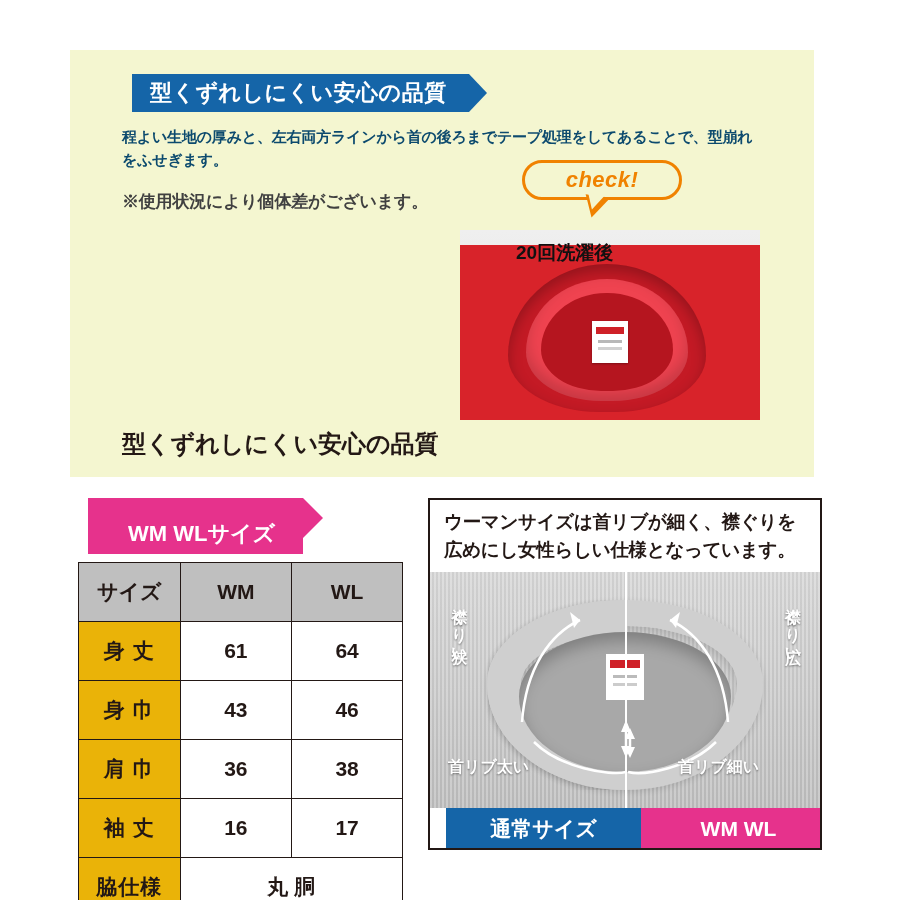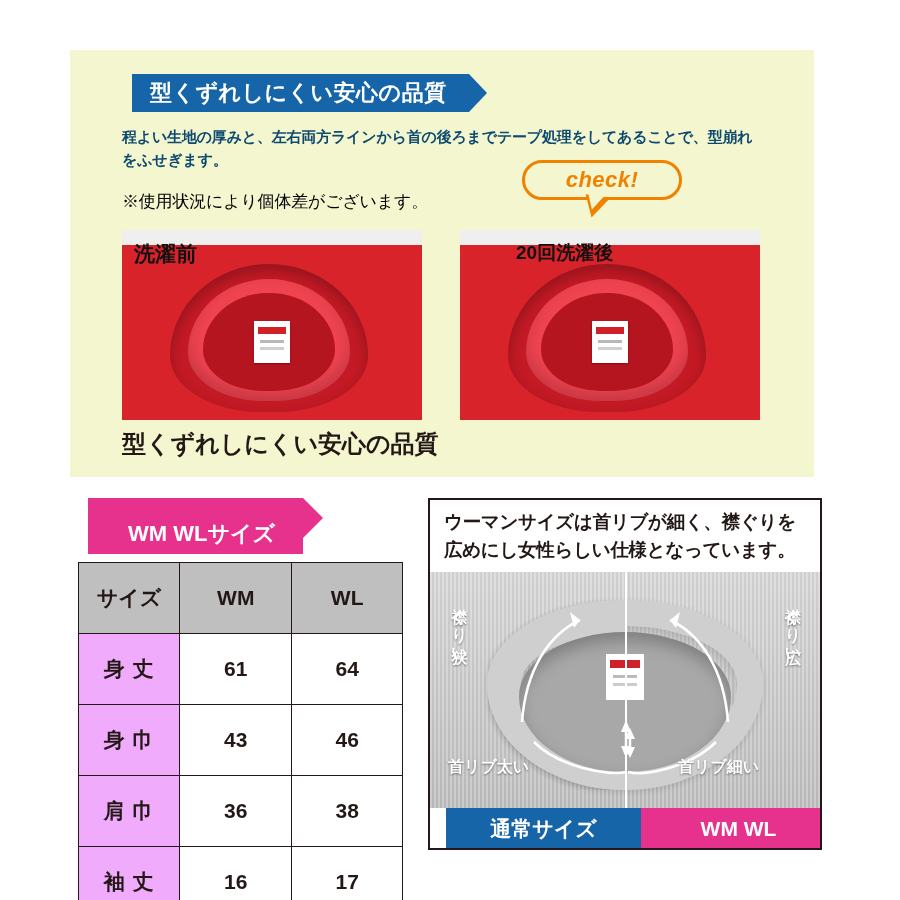--- a/index.html
+++ b/index.html
@@ -62,22 +62,22 @@
     line-height: 1.55;
     font-weight: bold;
     letter-spacing: -0.2px;
     color: #0c4a6e;
   }
   .note-text {
     position: absolute;
     left: 52px;
     top: 140px;
     font-size: 17px;
-    font-weight: normal;
-    color: #000000;
+    font-weight: bold;
+    color: #404040;
     letter-spacing: -0.2px;
   }
 
   
   .check-balloon {
     position: absolute;
     left: 452px;
     top: 110px;
     width: 160px;
     height: 46px;
@@ -267,27 +267,27 @@
     background: #ffffff;
   }
   table.size-table th,
   table.size-table td {
     border: 1.5px solid #231815;
     height: 46px;
     text-align: center;
     font-size: 21px;
     font-weight: bold;
     color: #231815;
-    padding: 12px;
+    padding: 6px;
   }
   table.size-table thead th {
     background: #bfbfbf;
   }
   table.size-table th.rowhead {
-    background: #f0abfc;
+    background: #eab308;
     width: 101px;
     letter-spacing: 1px;
   }
   table.size-table td { width: 110px; }
 
   
   .neck-panel {
     position: absolute;
     left: 428px;
     top: 498px;
@@ -455,29 +455,20 @@
   <div class="body-text">程よい生地の厚みと、左右両方ラインから首の後ろまでテープ処理をしてあることで、型崩れをふせぎます。</div>
   <div class="note-text">※使用状況により個体差がございます。</div>
 
   <div class="check-balloon">
     <div class="bubble"></div>
     <div class="tail"></div>
     <div class="tail-inner"></div>
     <div class="bubble-text">check!</div>
   </div>
 
-  <div class="photo photo-left">
-    <div class="bg"></div>
-    <div class="shirt"></div>
-    <div class="collar-outer"></div>
-    <div class="collar-inner"></div>
-    <div class="hole"></div>
-    <div class="tag"></div>
-    <div class="caption">洗濯前</div>
-  </div>
 
   <div class="photo photo-right">
     <div class="bg"></div>
     <div class="shirt"></div>
     <div class="collar-outer"></div>
     <div class="collar-inner"></div>
     <div class="hole"></div>
     <div class="tag"></div>
     <div class="caption small">20回洗濯後</div>
   </div>

